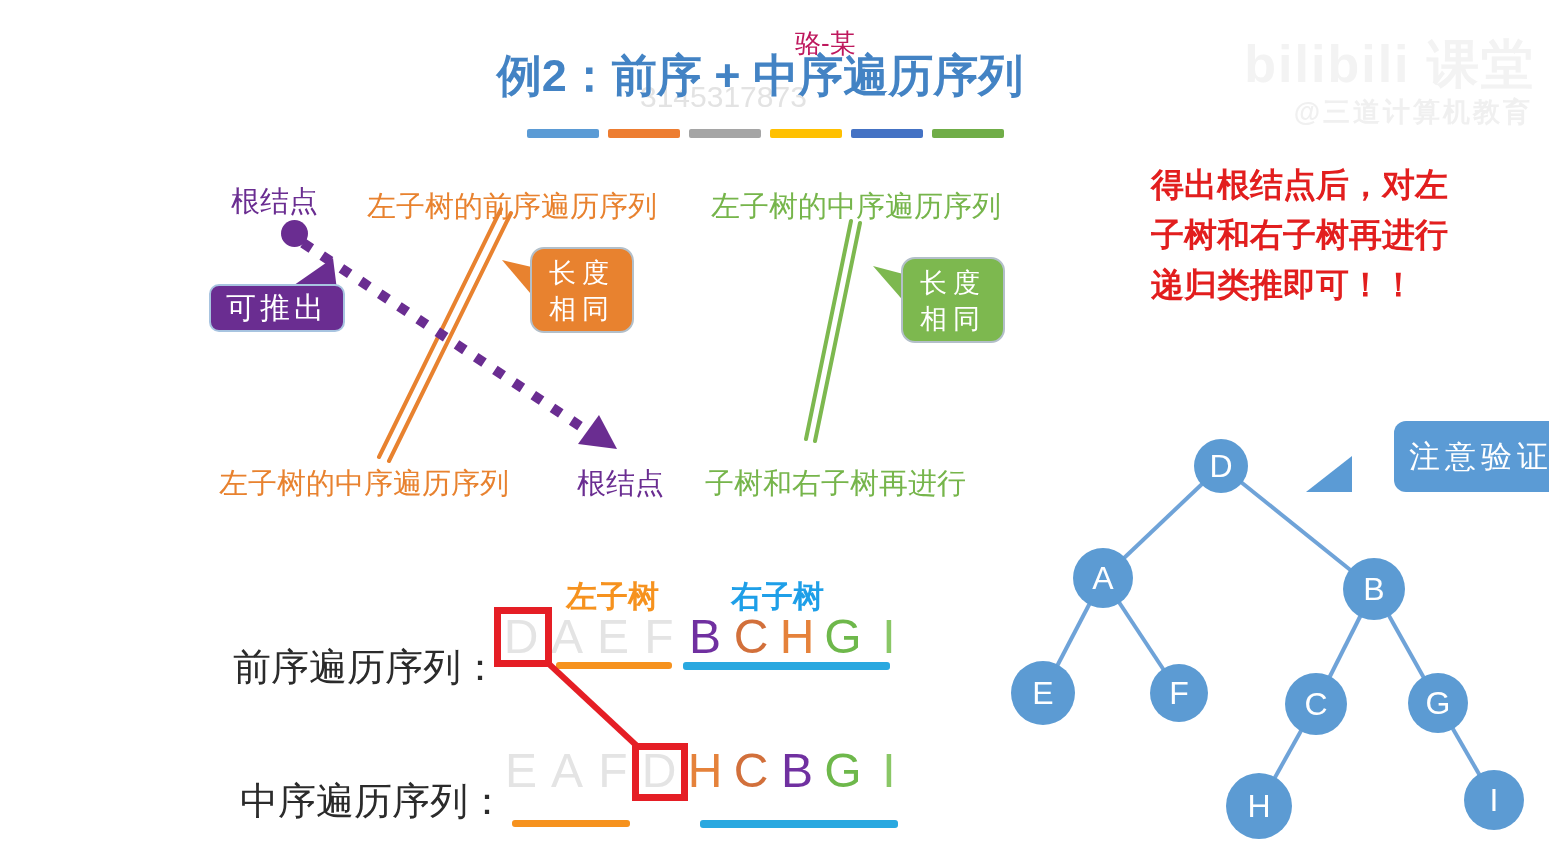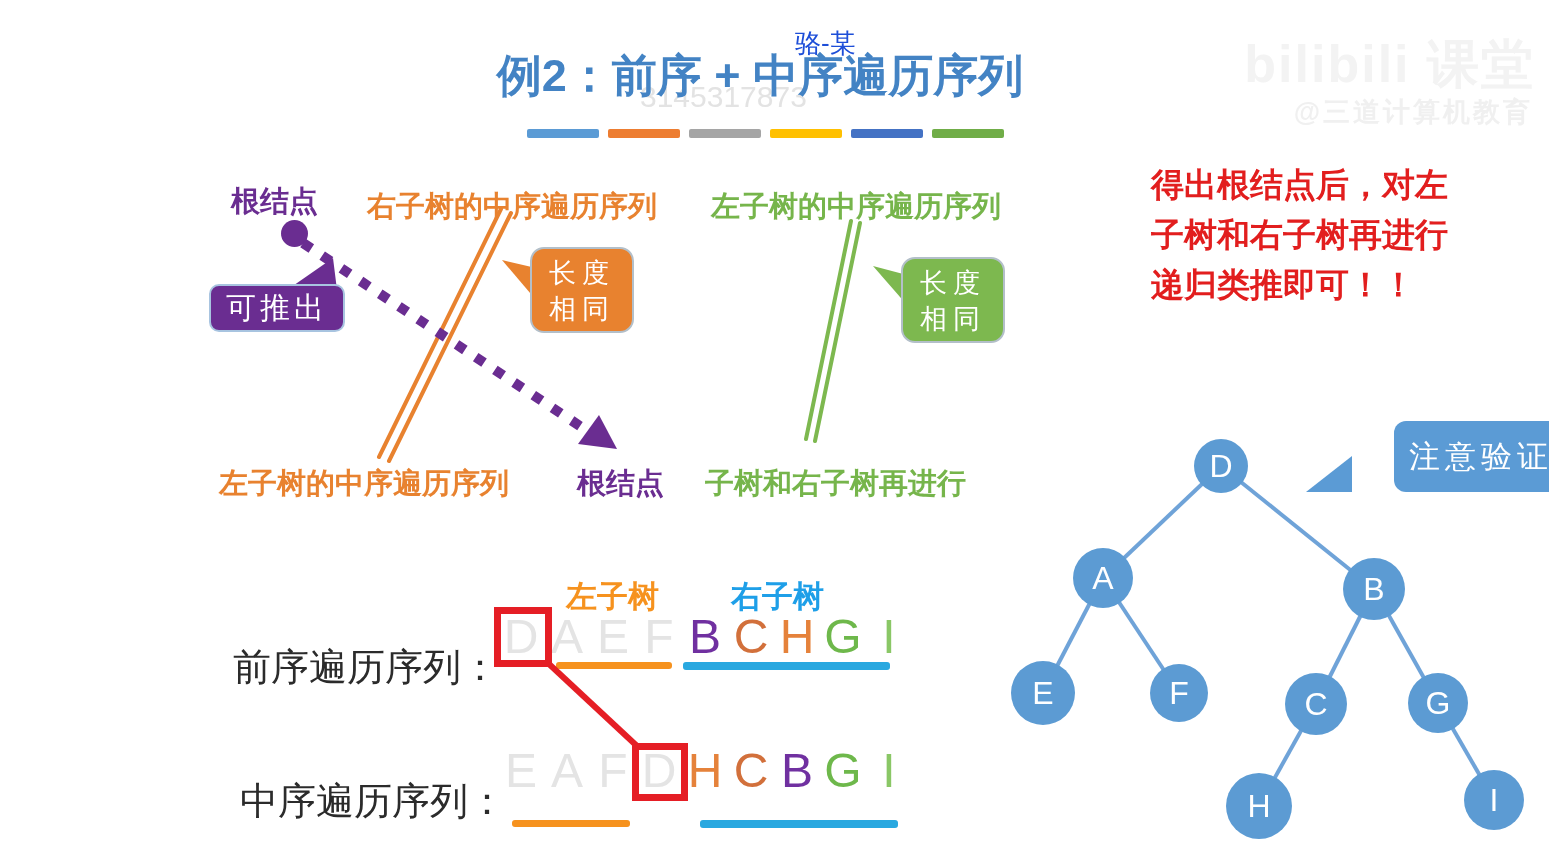--- a/index.html
+++ b/index.html
@@ -2,29 +2,29 @@
 <html><head>
 <meta charset="utf-8">
 <style>
   html,body{margin:0;padding:0;background:#fff;}
   .stage{position:relative;width:1549px;height:844px;background:#ffffff;overflow:hidden;
          font-family:"Liberation Sans",sans-serif;}
   .abs{position:absolute;}
   
   .wm-brand{right:14px;top:30px;font-size:52px;font-weight:bold;color:#f3f3f3;letter-spacing:2px;}
   .wm-handle{right:16px;top:94px;font-size:27px;font-weight:bold;color:#f0f0f0;letter-spacing:3px;}
-  .wm-faint1{left:795px;top:26px;font-size:26px;color:#1d4ed8;}
+  .wm-faint1{left:795px;top:26px;font-size:26px;color:#be185d;}
   .wm-faint2{left:640px;top:80px;font-size:30px;color:#e3e3e3;z-index:0;}
   
   .title{left:430px;top:46px;width:660px;text-align:center;font-size:45px;font-weight:bold;
          color:#4383c4;z-index:1;}
   .bars{left:527px;top:129px;display:flex;gap:9px;}
   .bar{display:inline-block;width:72px;height:9px;border-radius:2px;}
   
-  .lbl{font-size:29px;font-weight:bold;white-space:nowrap;}
+  .lbl{font-size:29px;font-weight:normal;white-space:nowrap;}
   .purple{color:#6a2d91;} .orange{color:#e8822f;} .green{color:#76b54b;}
   .root-dot{left:281px;top:220px;width:27px;height:27px;border-radius:50%;background:#6a2d91;}
   
   .bubble{border-radius:10px;color:#fff;text-align:center;box-sizing:border-box;}
   .b-infer{left:209px;top:284px;width:136px;height:48px;background:#6a2d91;
            border:2px solid #a8c4e0;font-size:30px;line-height:44px;letter-spacing:4px;}
   .b-len{width:104px;height:86px;font-size:27px;line-height:36px;padding-top:6px;
          border:2px solid #b3bfc9;border-radius:14px;letter-spacing:6px;}
   .b-len-left{left:530px;top:247px;background:#e8822f;}
   .b-len-right{left:901px;top:257px;background:#7db84f;}
@@ -100,21 +100,21 @@
   <div class="abs bars">
       <span class="bar" style="background: rgb(91, 155, 213);"></span>
       <span class="bar" style="background: rgb(237, 125, 49);"></span>
       <span class="bar" style="background: rgb(165, 165, 165);"></span>
       <span class="bar" style="background: rgb(255, 192, 0);"></span>
       <span class="bar" style="background: rgb(68, 114, 196);"></span>
       <span class="bar" style="background: rgb(112, 173, 71);"></span>
     </div>
 
   <div class="abs lbl purple" style="left:231px;top:182px;">根结点</div>
-  <div class="abs lbl orange" style="left:367px;top:187px;">右子树的中序遍历序列</div>
+  <div class="abs lbl orange" style="left:367px;top:187px;">左子树的前序遍历序列</div>
   <div class="abs lbl green" style="left:711px;top:187px;">左子树的中序遍历序列</div>
 
   <div class="abs root-dot"></div>
 
   <div class="abs bubble b-infer topz">可推出</div>
   <div class="abs bubble b-len b-len-left topz">
     <div>长度</div>
     <div>相同</div>
   </div>
   <div class="abs bubble b-len b-len-right topz">

